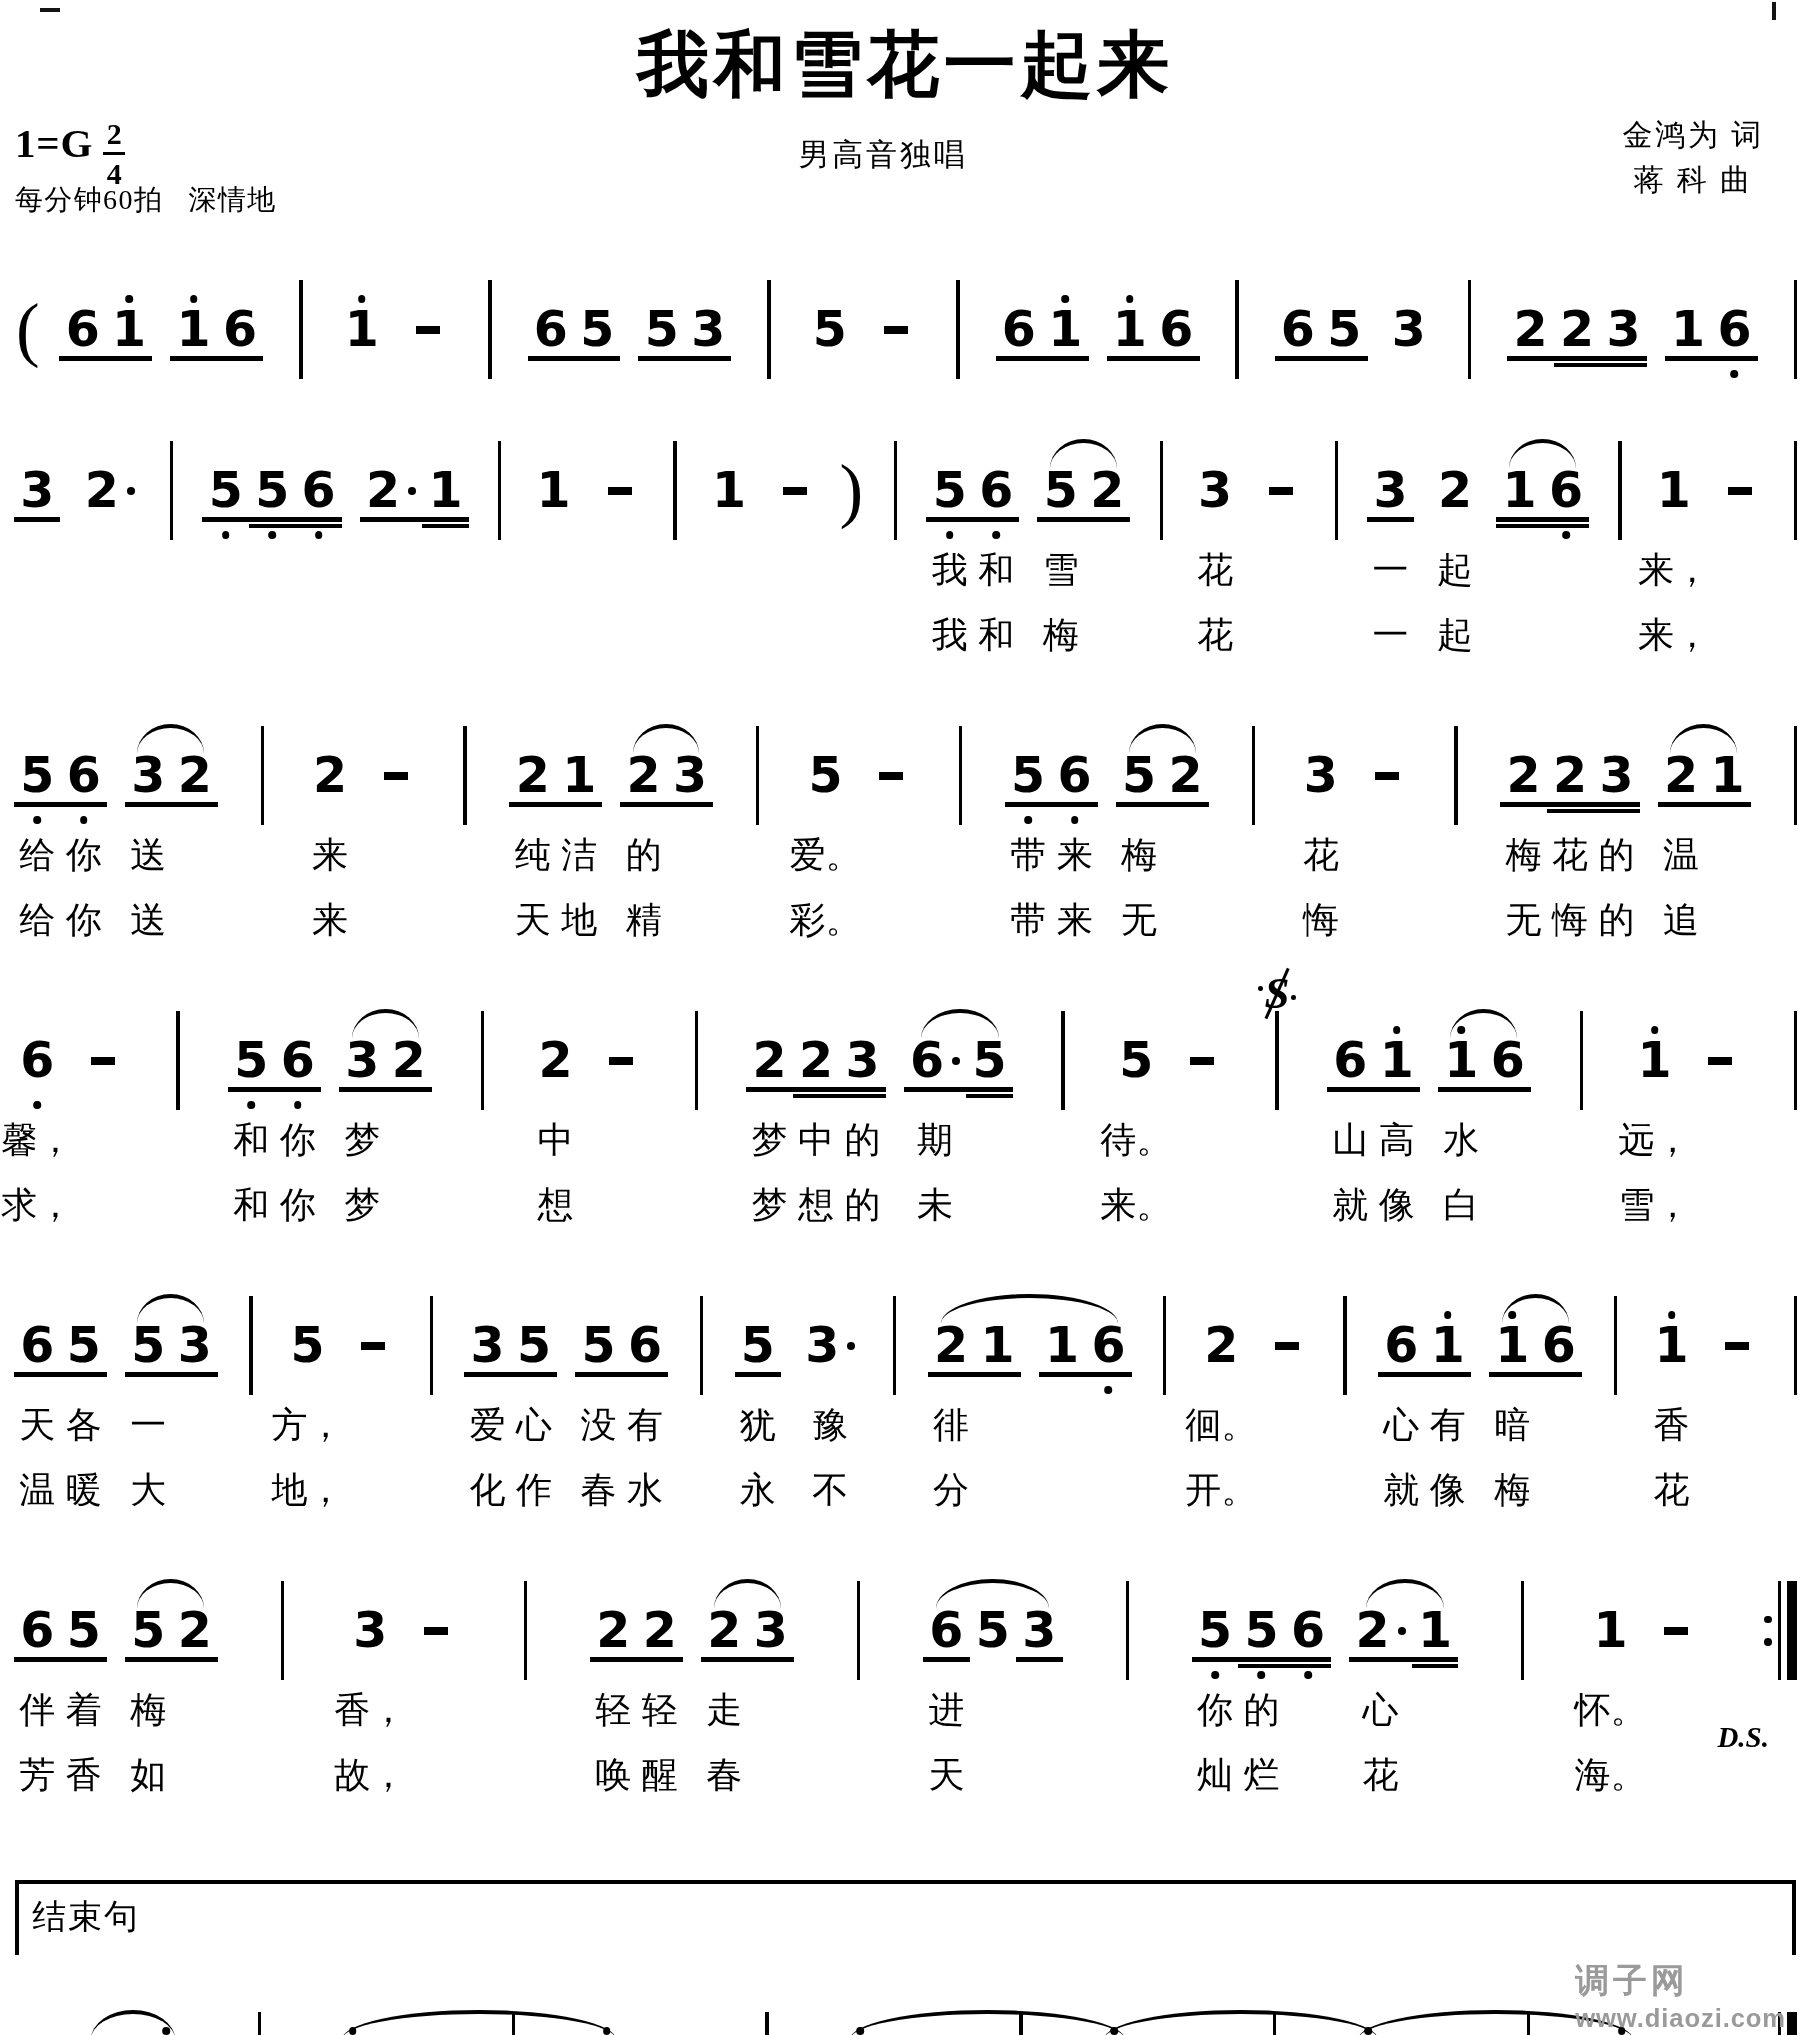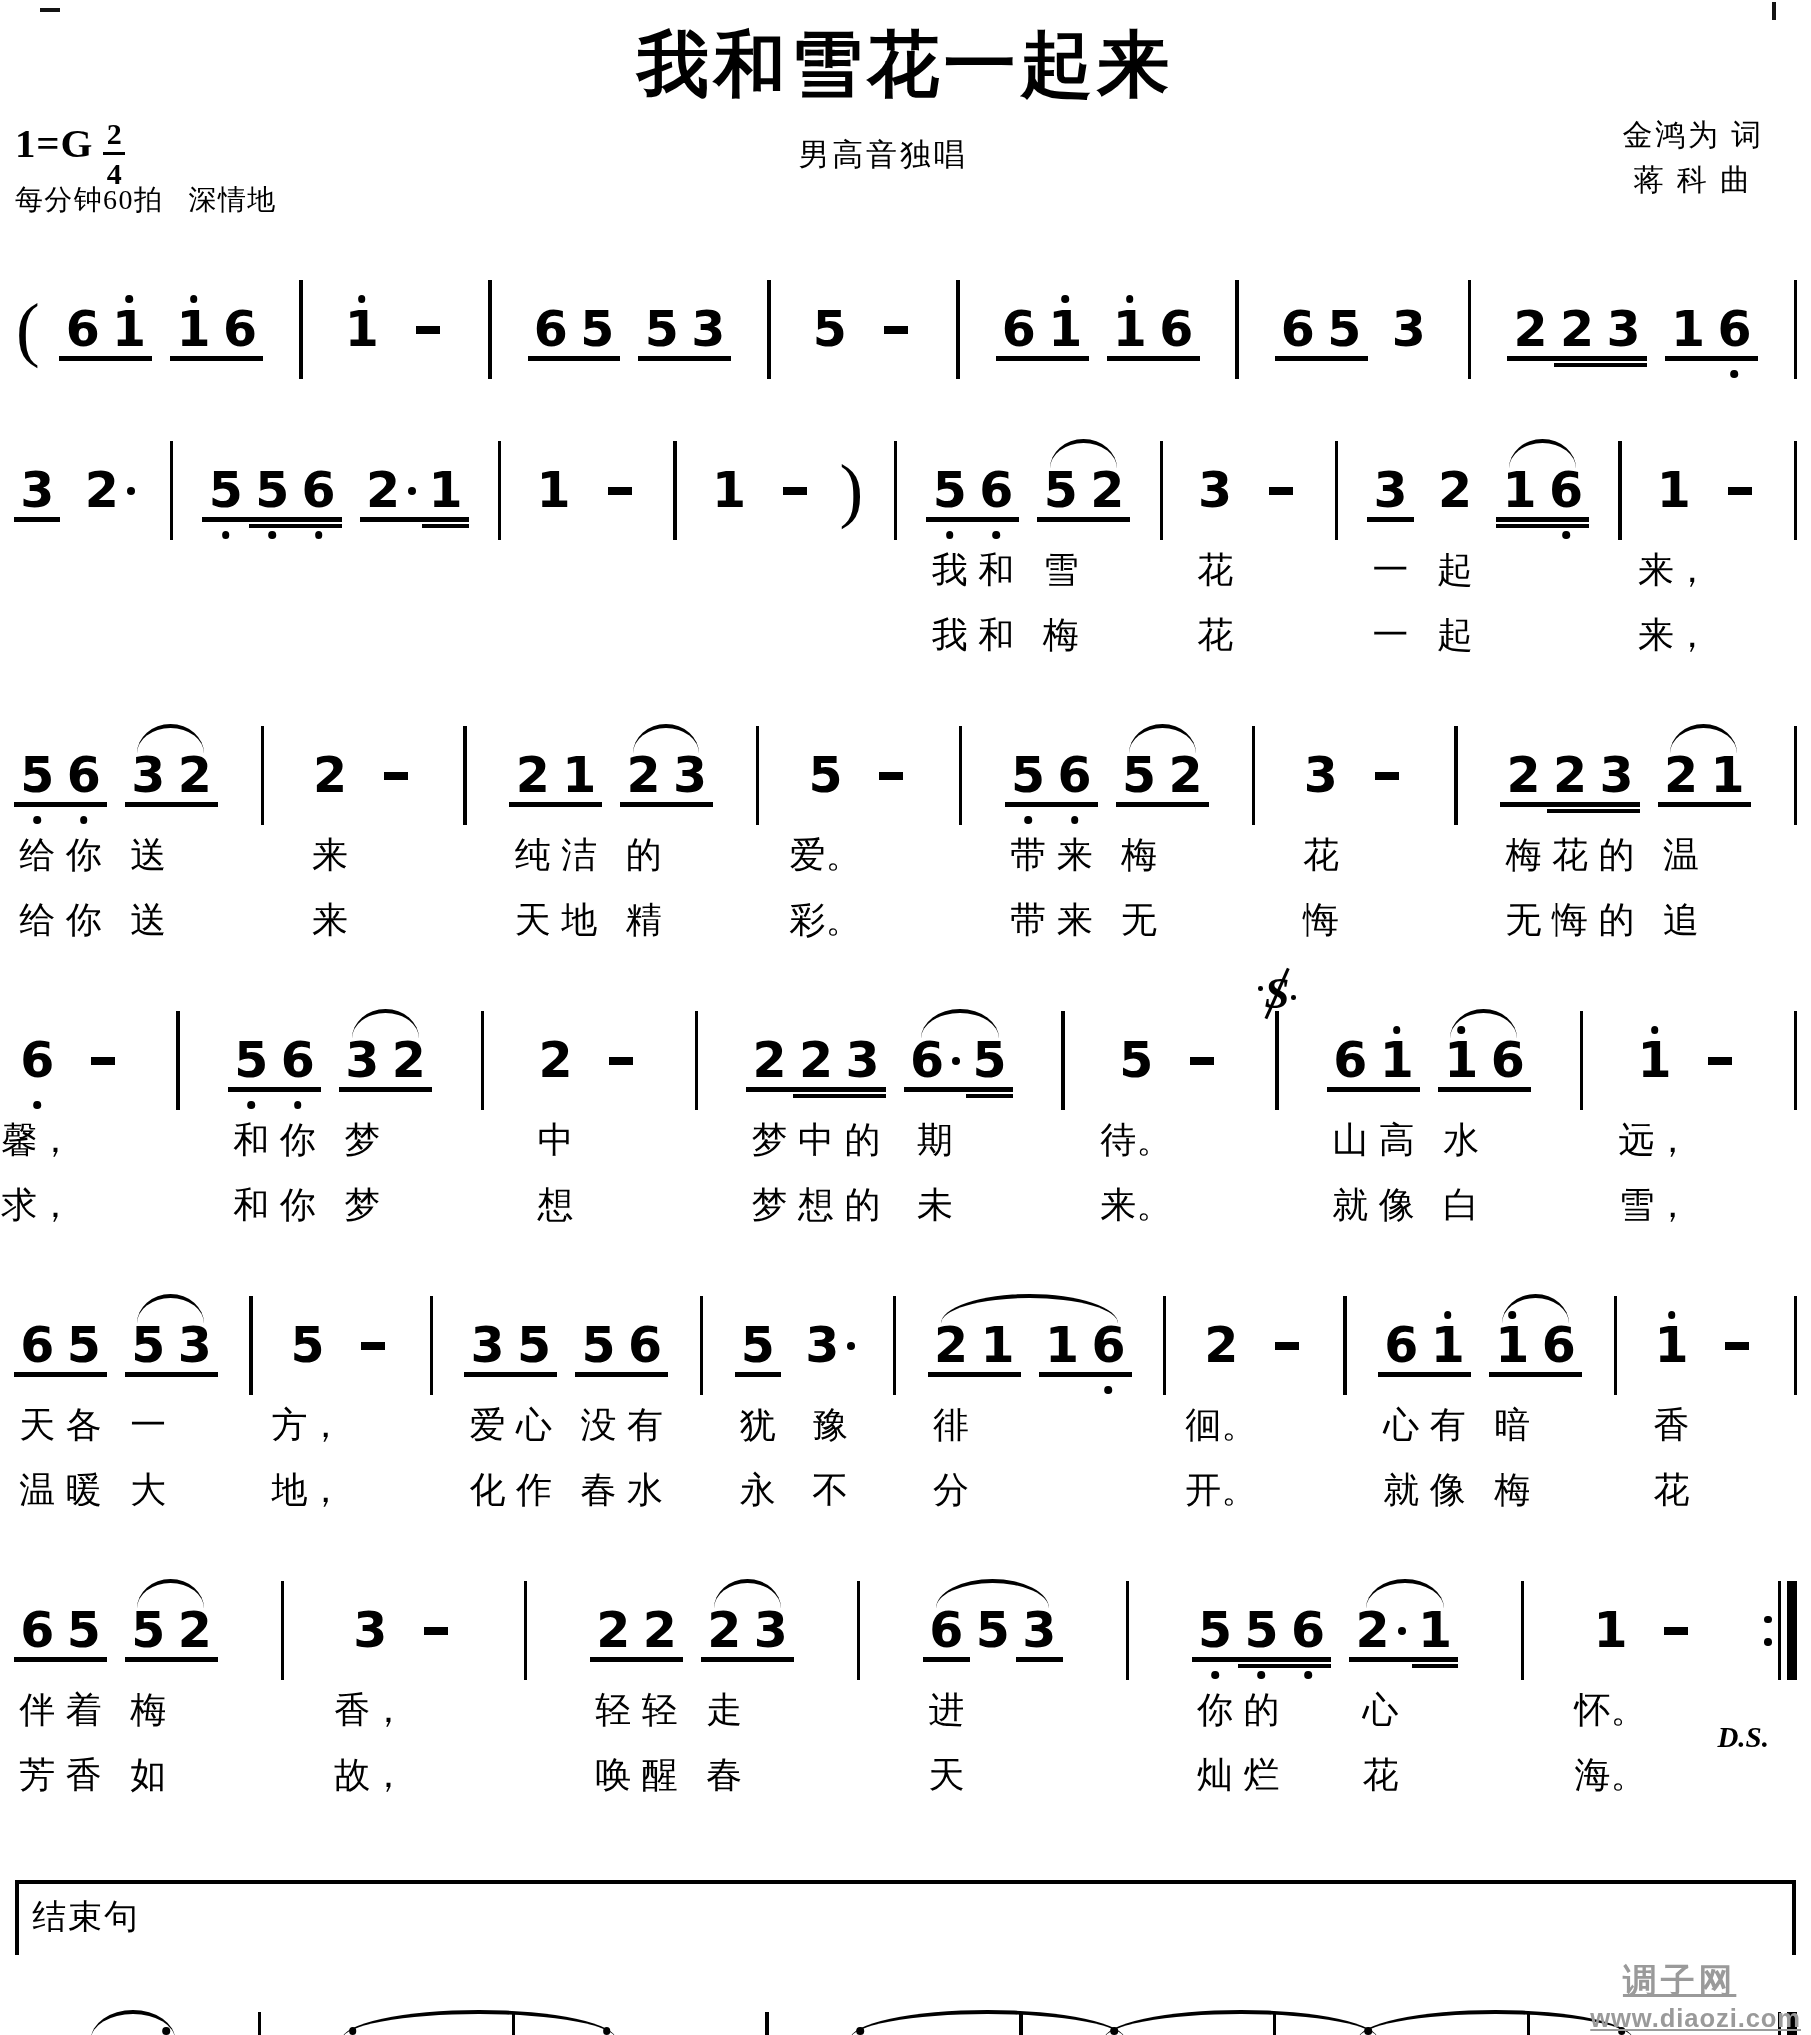--- a/index.html
+++ b/index.html
@@ -76,23 +76,23 @@
   .seg-d1{left:-1.9px;top:19px;}
   .seg-d2{right:-1.9px;top:28px;}
 
   
   .ending-bracket{margin:24.6px 0.9px 0 0.9px;height:71px;position:relative;
                   border-top:4.3px solid #000;border-left:4.3px solid #000;border-right:4.3px solid #000;}
   .ending-label{position:absolute;left:13.3px;top:9.5px;font:34px "Liberation Serif",serif;letter-spacing:1.9px;}
   .ending-system-wrap{margin-top:28px;}
 
   
-  .watermark{position:absolute;right:10px;bottom:1.9px;text-align:center;color:#9a9a9a;text-decoration:underline;}
+  .watermark{position:absolute;right:25px;bottom:1.9px;text-align:left;color:#9a9a9a;}
   .wm-site{font:700 34px "Liberation Sans",sans-serif;letter-spacing:3.8px;}
-  .wm-url{font:700 25.6px "Liberation Sans",sans-serif;letter-spacing:0.9px;margin-left:32px;}
+  .wm-url{font:700 25.6px "Liberation Sans",sans-serif;letter-spacing:0.9px;}
 </style>
 </head>
 <body>
 
 <div class="mark-tl"></div>
 <div class="mark-tr"></div>
 
 <div class="sheet">
 
   <h1 class="title">我和雪花一起来</h1>

